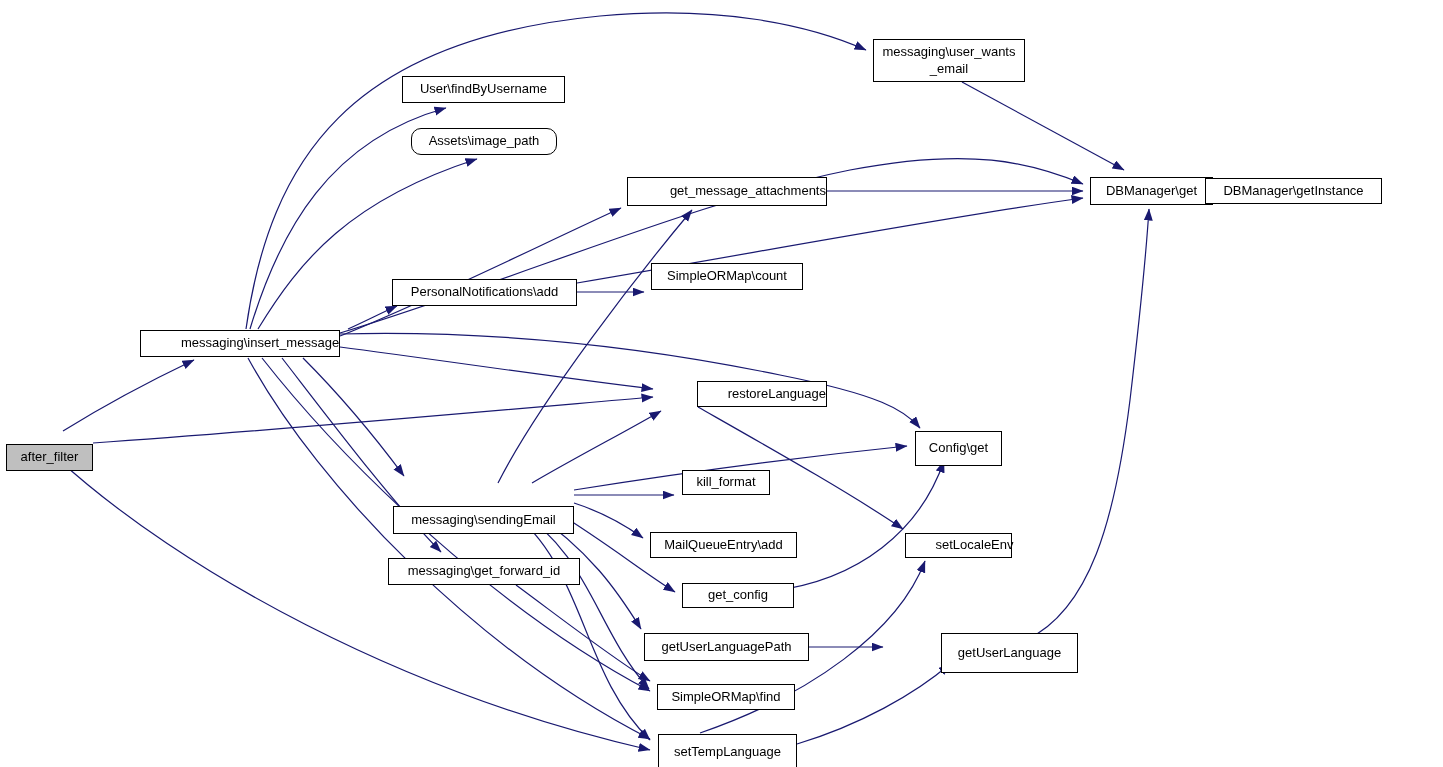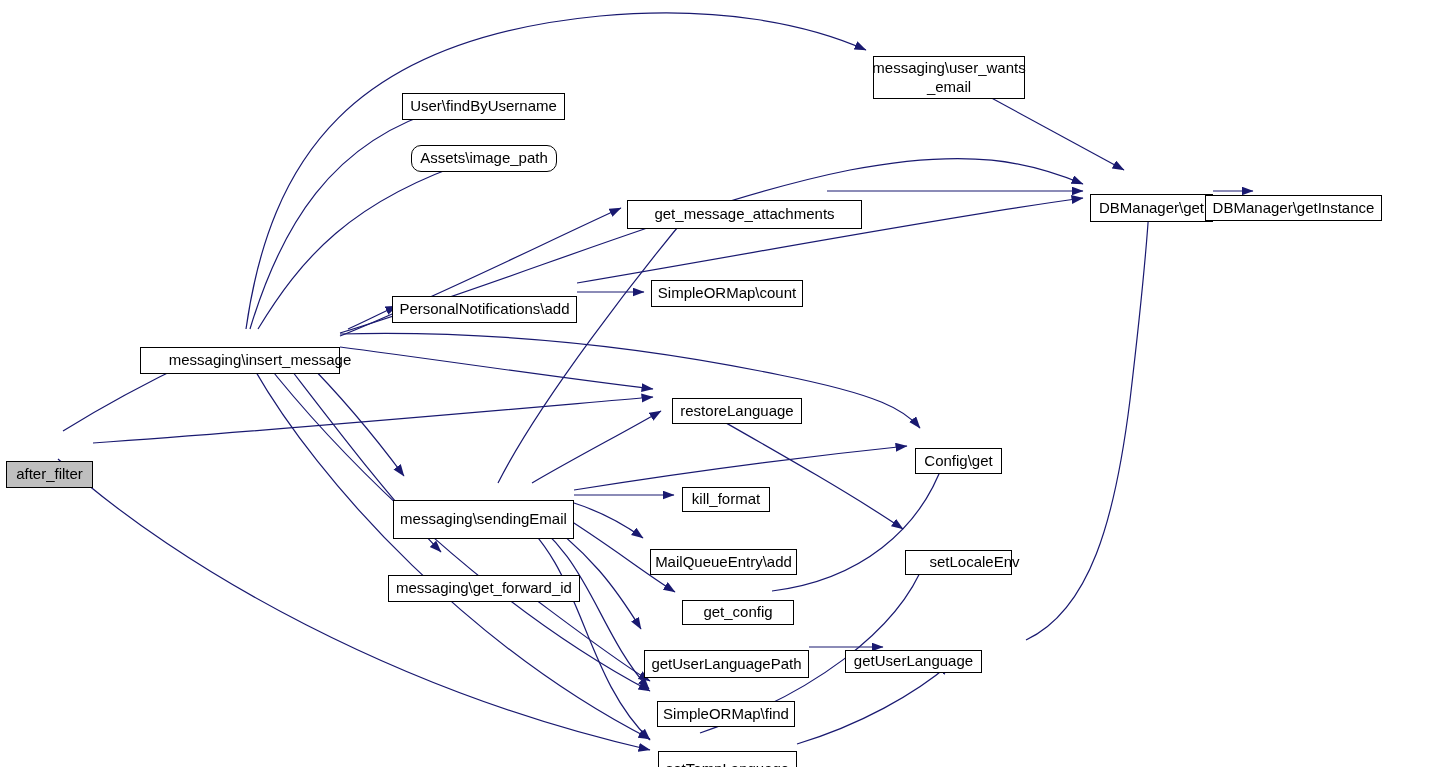--- a/index.html
+++ b/index.html
@@ -18,27 +18,26 @@
   }
   .node {
     position: absolute;
     box-sizing: border-box;
     display: flex;
     align-items: center;
     justify-content: center;
     background: #ffffff;
     border: 1px solid #000000;
     color: #000000;
-    font-size: 15px;
+    font-size: 13px;
     line-height: 1.25;
     text-align: center;
     white-space: pre-line;
     cursor: pointer;
     z-index: 2;
-    margin-top: 17px;
   }
   .node.highlight { background: #bfbfbf; }
   .edge { fill: none; stroke-width: 1.2px; }
 </style>
 </head>
 <body>
 
 <div id="canvas">
   <svg id="edge-layer" viewBox="0 0 1443 767" xmlns="http://www.w3.org/2000/svg">
     <defs>
@@ -83,33 +82,33 @@
         <path d="M 797,744 C 860,725 915,694 950,664" class="edge" stroke="#191970" marker-end="url(#arrowhead)"></path>
         <path d="M 809,647 L 883,647" class="edge" stroke="#191970" marker-end="url(#arrowhead)"></path>
         <path d="M 1026,640 C 1090,610 1115,520 1130,400 C 1143,290 1147,240 1149,209" class="edge" stroke="#191970" marker-end="url(#arrowhead)"></path>
       </g>
   </svg>
   <div id="nodes">
       <div class="node highlight" style="left: 6px; top: 444px; width: 87px; height: 27px;"><span>after_filter</span></div>
       <div class="node" style="left: 140px; top: 330px; width: 200px; height: 27px; padding-left: 40px;"><span>messaging\insert_message</span></div>
       <div class="node" style="left: 402px; top: 76px; width: 163px; height: 27px;"><span>User\findByUsername</span></div>
       <div class="node" style="left: 411px; top: 128px; width: 146px; height: 27px; border-radius: 10px;"><span>Assets\image_path</span></div>
-      <div class="node" style="left: 627px; top: 183px; width: 235px; height: 29px;"><span>get_message_attachments</span></div>
+      <div class="node" style="left: 627px; top: 177px; width: 200px; height: 29px; justify-content: flex-end;"><span>get_message_attachments</span></div>
       <div class="node" style="left: 392px; top: 279px; width: 185px; height: 27px;"><span>PersonalNotifications\add</span></div>
       <div class="node" style="left: 651px; top: 263px; width: 152px; height: 27px;"><span>SimpleORMap\count</span></div>
       <div class="node" style="left: 873px; top: 39px; width: 152px; height: 43px;"><span>messaging\user_wants
 _email</span></div>
       <div class="node" style="left: 1090px; top: 177px; width: 123px; height: 28px;"><span>DBManager\get</span></div>
       <div class="node" style="left: 1205px; top: 178px; width: 177px; height: 26px; text-align: center;"><span>DBManager\getInstance</span></div>
-      <div class="node" style="left: 672px; top: 381px; width: 130px; height: 26px;"><span>restoreLanguage</span></div>
-      <div class="node" style="left: 915px; top: 431px; width: 87px; height: 26px; justify-content: center;"><span>Config\get</span></div>
-      <div class="node" style="left: 393px; top: 483px; width: 181px; height: 39px; align-items: center;"><span>messaging\sendingEmail</span></div>
+      <div class="node" style="left: 697px; top: 381px; width: 130px; height: 26px; justify-content: flex-end;"><span>restoreLanguage</span></div>
+      <div class="node" style="left: 915px; top: 431px; width: 87px; height: 35px; justify-content: center;"><span>Config\get</span></div>
+      <div class="node" style="left: 393px; top: 506px; width: 181px; height: 28px; align-items: center;"><span>messaging\sendingEmail</span></div>
       <div class="node" style="left: 682px; top: 470px; width: 88px; height: 25px;"><span>kill_format</span></div>
       <div class="node" style="left: 650px; top: 532px; width: 147px; height: 26px;"><span>MailQueueEntry\add</span></div>
       <div class="node" style="left: 905px; top: 533px; width: 107px; height: 25px; padding-left: 32px;"><span>setLocaleEnv</span></div>
       <div class="node" style="left: 388px; top: 558px; width: 192px; height: 27px;"><span>messaging\get_forward_id</span></div>
       <div class="node" style="left: 682px; top: 583px; width: 112px; height: 25px;"><span>get_config</span></div>
       <div class="node" style="left: 644px; top: 633px; width: 165px; height: 28px;"><span>getUserLanguagePath</span></div>
-      <div class="node" style="left: 845px; top: 633px; width: 137px; height: 23px; justify-content: center;"><span>getUserLanguage</span></div>
+      <div class="node" style="left: 941px; top: 633px; width: 137px; height: 40px; justify-content: center;"><span>getUserLanguage</span></div>
       <div class="node" style="left: 657px; top: 684px; width: 138px; height: 26px;"><span>SimpleORMap\find</span></div>
       <div class="node" style="left: 658px; top: 734px; width: 139px; height: 36px;"><span>setTempLanguage</span></div>
     </div>
 </div>
 
 </body></html>

